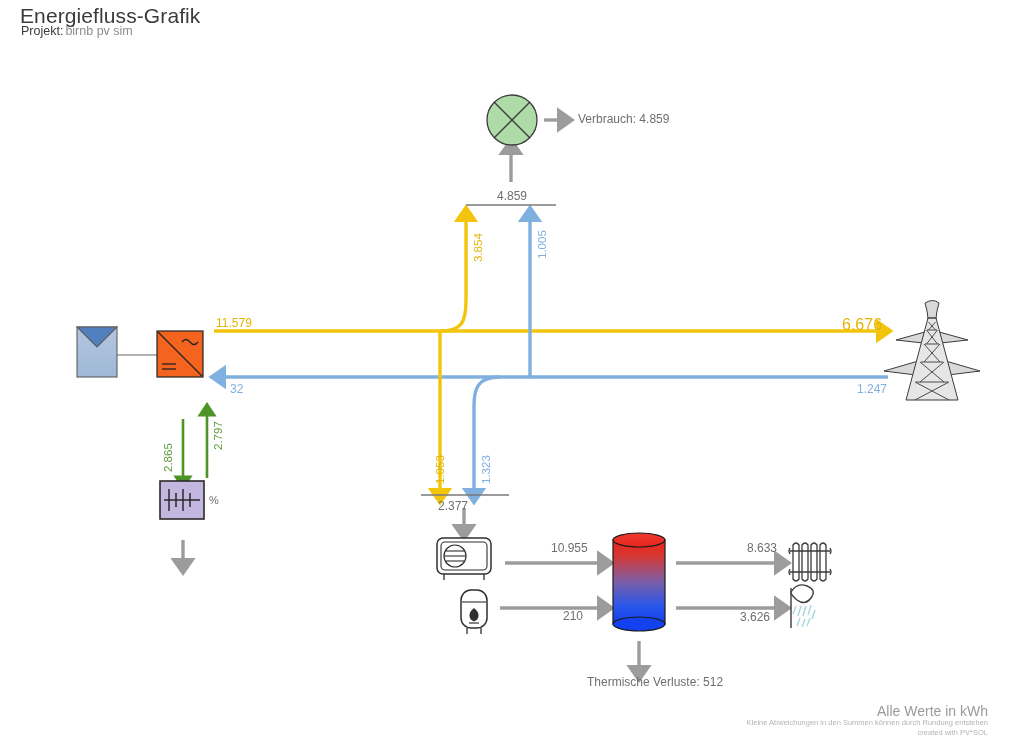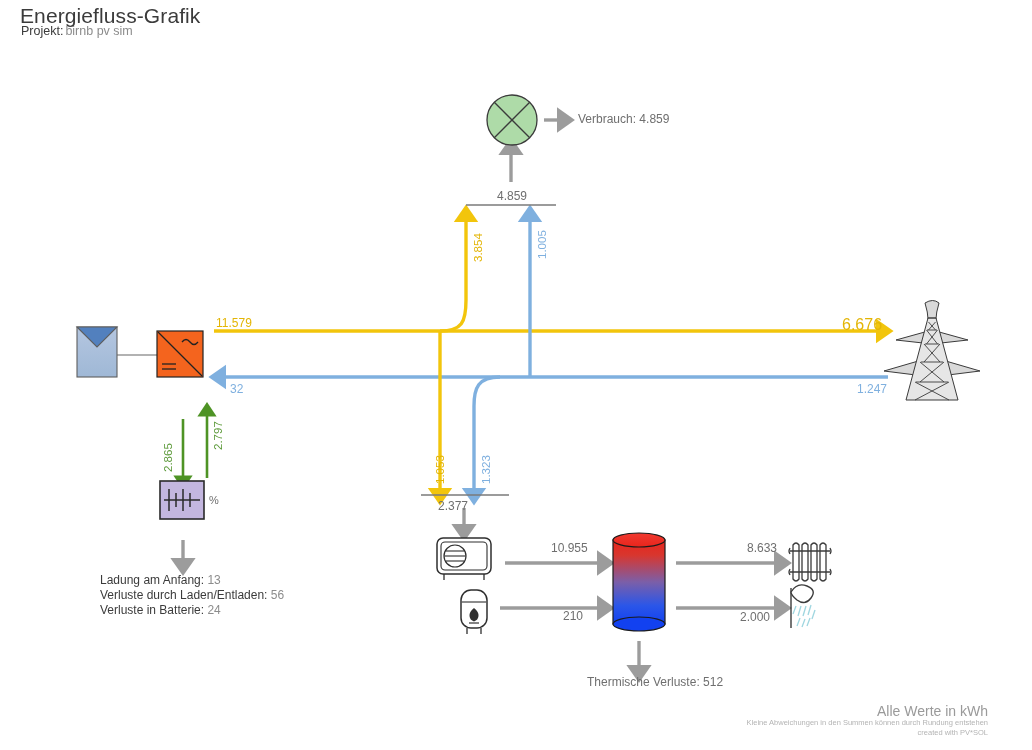--- a/index.html
+++ b/index.html
@@ -236,40 +236,26 @@
 
   <div class="abs lbl-yellow" style="left:216px; top:316px; font-size:12px;">11.579</div>
   <div class="abs lbl-yellow" style="left:842px; top:316px; font-size:16px;">6.676</div>
   <div class="abs lbl-blue" style="left:230px; top:382px; font-size:12px;">32</div>
   <div class="abs lbl-blue" style="left:857px; top:382px; font-size:12px;">1.247</div>
 
   <div class="abs lbl-green rot" style="left:162px; top:472px;">2.865</div>
   <div class="abs lbl-green rot" style="left:212px; top:450px;">2.797</div>
   <div class="abs lbl" style="left:209px; top:494px; font-size:11px;">%</div>
 
-  <div class="abs" style="left:100px; top:573px;">
-    <div class="lbl-dark" style="line-height:15px;">
-      <span>Ladung am Anfang:</span>
-      <span class="v">13</span>
-    </div>
-    <div class="lbl-dark" style="line-height:15px;">
-      <span>Verluste durch Laden/Entladen:</span>
-      <span class="v">56</span>
-    </div>
-    <div class="lbl-dark" style="line-height:15px;">
-      <span>Verluste in Batterie:</span>
-      <span class="v">24</span>
-    </div>
-  </div>
 
 
   <div class="abs lbl" style="left:551px; top:541px;">10.955</div>
   <div class="abs lbl" style="left:563px; top:609px;">210</div>
   <div class="abs lbl" style="left:747px; top:541px;">8.633</div>
-  <div class="abs lbl" style="left:740px; top:610px;">2.000</div>
+  <div class="abs lbl" style="left:740px; top:610px;">3.626</div>
 
   <div class="abs lbl" style="left:587px; top:675px;">Thermische Verluste: 512</div>
 
   <div class="abs" id="foot-main">Alle Werte in kWh</div>
   <div class="abs" id="foot-sub">
     <div>Kleine Abweichungen in den Summen können durch Rundung entstehen</div>
     <div>created with PV*SOL</div>
   </div>
 
 </div>

